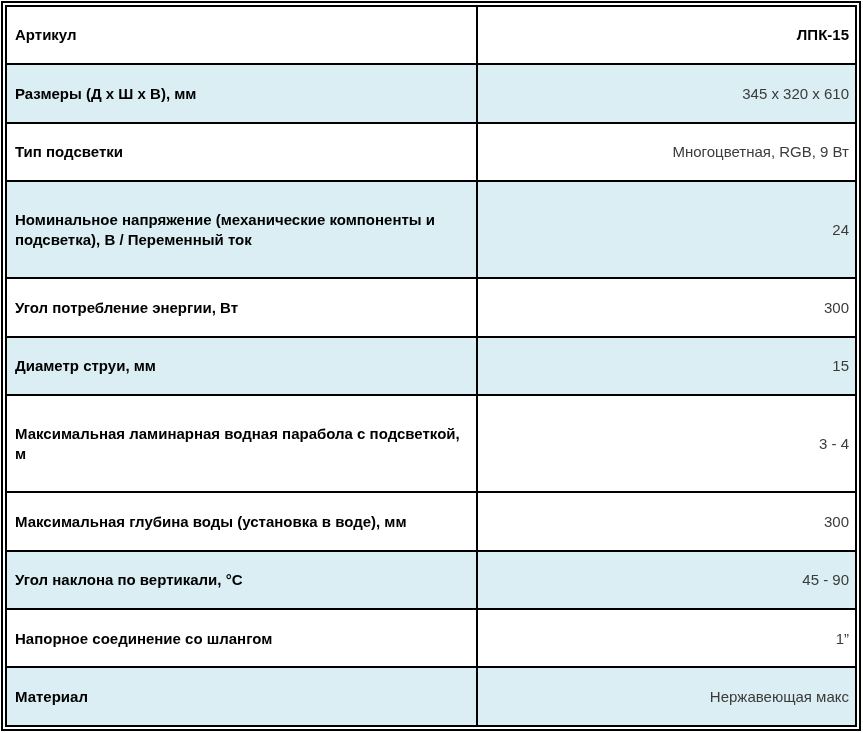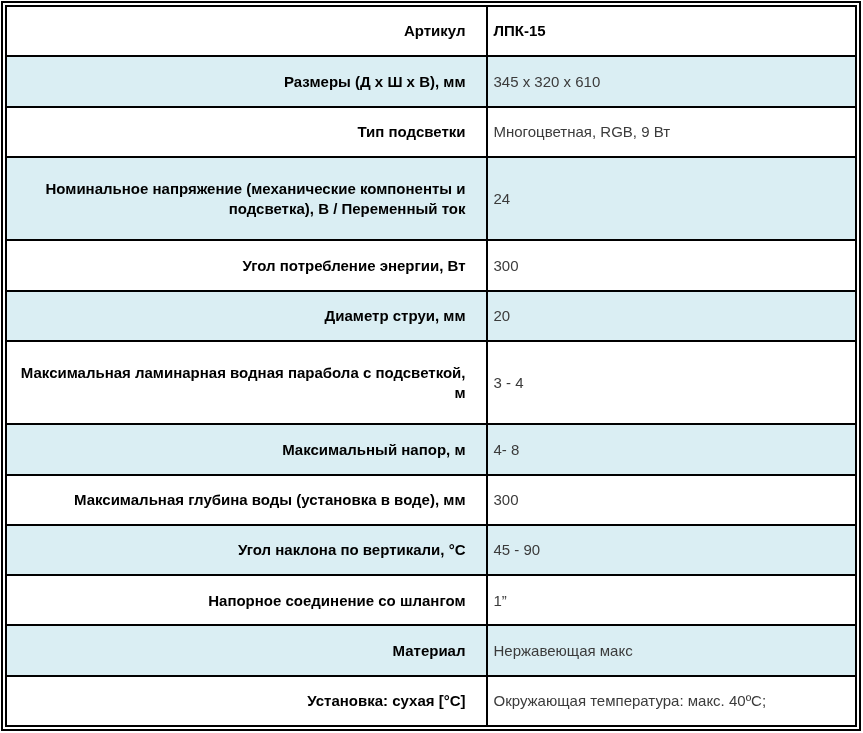--- a/index.html
+++ b/index.html
@@ -32,27 +32,27 @@
   }
   table.spec td {
     border: 2px solid var(--border-color, #000);
     font-size: 15px;
     line-height: 1.3;
   }
   td.label-cell {
     width: 53%;
     font-weight: bold;
     color: var(--label-color, #000);
-    padding: 4px 20px 4px 8px;
-    text-align: right;
+    padding: 4px 10px 4px 8px;
+    text-align: left;
     vertical-align: middle;
   }
   td.value-cell {
     color: var(--value-color, #3b3b3b);
-    text-align: left;
+    text-align: right;
     vertical-align: middle;
     padding: 4px 6px;
     white-space: pre-line;
   }
   td.value-cell.bold {
     font-weight: bold;
     color: var(--label-color, #000);
   }
   tr.shaded td {
     background: var(--shaded-color, #daeef3);
@@ -79,45 +79,37 @@
         <tr class="shaded">
           <td class="label-cell">Номинальное напряжение (механические компоненты и подсветка), В / Переменный ток</td>
           <td class="value-cell">24</td>
         </tr>
         <tr>
           <td class="label-cell">Угол потребление энергии, Вт</td>
           <td class="value-cell">300</td>
         </tr>
         <tr class="shaded">
           <td class="label-cell">Диаметр струи, мм</td>
-          <td class="value-cell">20</td>
+          <td class="value-cell">15</td>
         </tr>
         <tr>
           <td class="label-cell">Максимальная ламинарная водная парабола с подсветкой, м</td>
           <td class="value-cell">3 - 4</td>
-        </tr>
-        <tr class="shaded">
-          <td class="label-cell">Максимальный напор, м</td>
-          <td class="value-cell">4- 8</td>
         </tr>
         <tr>
           <td class="label-cell">Максимальная глубина воды (установка в воде), мм</td>
           <td class="value-cell">300</td>
         </tr>
         <tr class="shaded">
           <td class="label-cell">Угол наклона по вертикали, °С</td>
           <td class="value-cell">45 - 90</td>
         </tr>
         <tr>
           <td class="label-cell">Напорное соединение со шлангом</td>
           <td class="value-cell">1”</td>
         </tr>
         <tr class="shaded">
           <td class="label-cell">Материал</td>
           <td class="value-cell">Нержавеющая макс</td>
         </tr>
-        <tr>
-          <td class="label-cell">Установка: сухая [°С]</td>
-          <td class="value-cell">Окружающая температура: макс. 40ºС;</td>
-        </tr>
       </tbody>
   </table>
 </div>
 
 </body></html>

